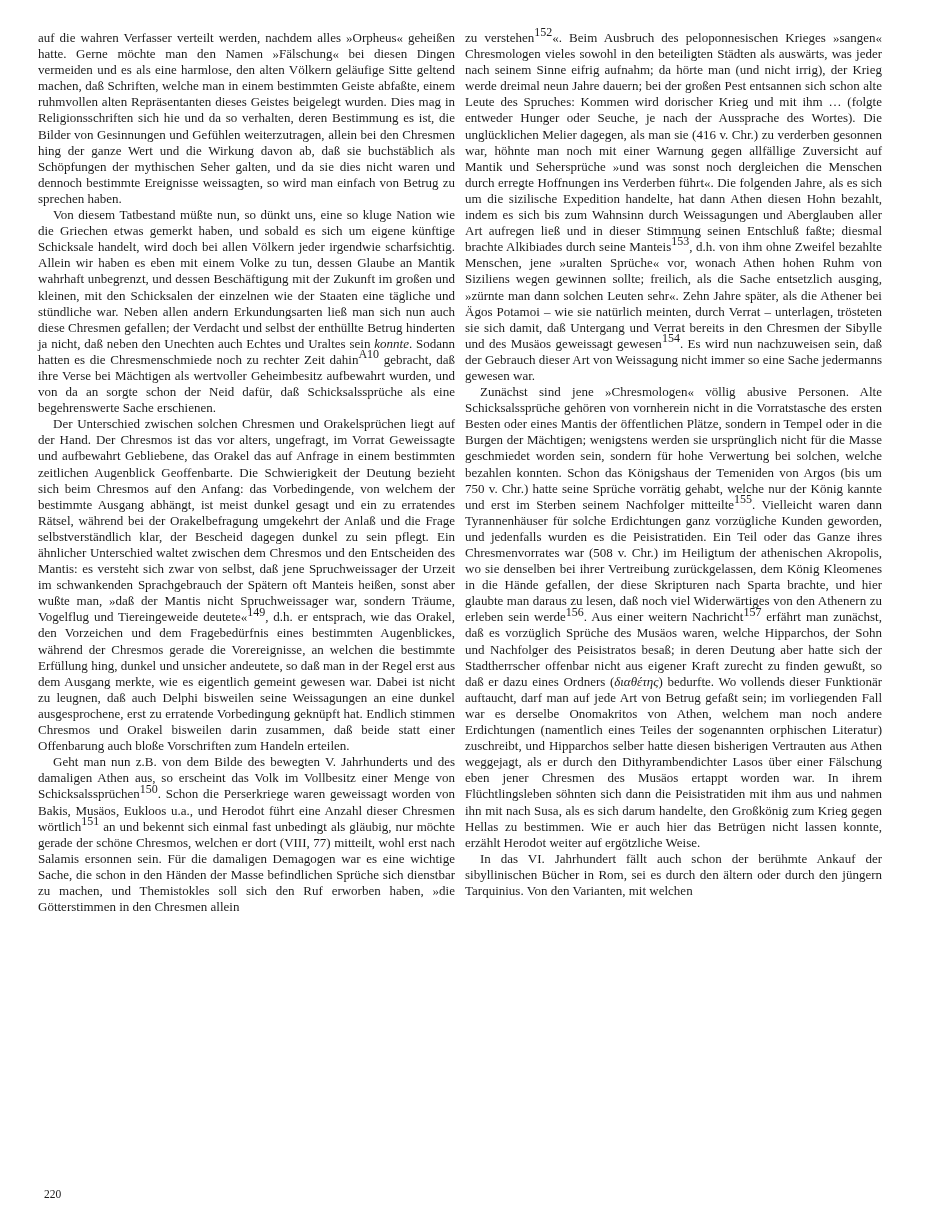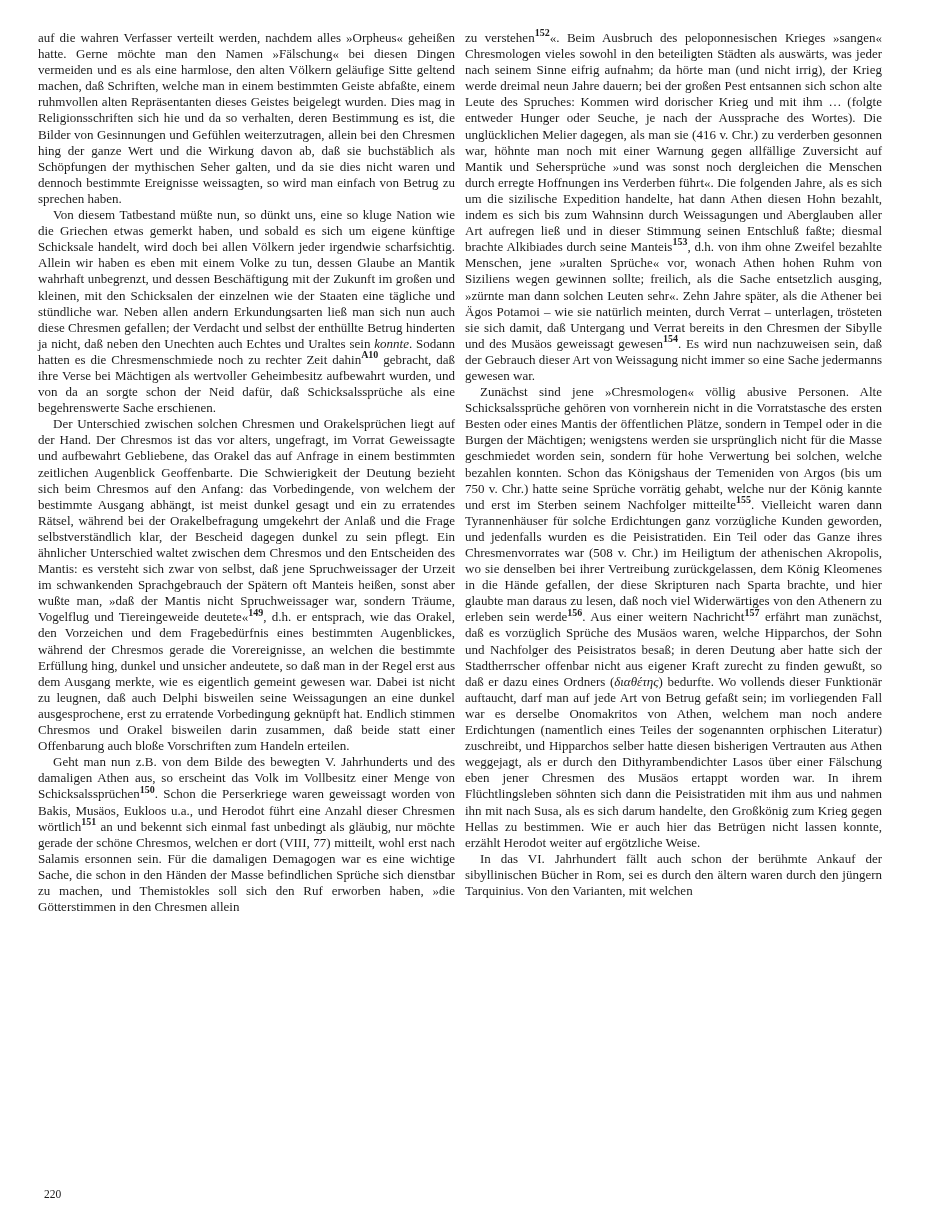--- a/index.html
+++ b/index.html
@@ -35,26 +35,25 @@
     -webkit-hyphens: auto;
   }
   .column p {
     margin: 0;
     padding: 0;
   }
   .column p.indent {
     text-indent: 15px;
   }
   sup {
-    font-size: 10px;
+    font-size: 12px;
     line-height: 0;
     position: relative;
     top: -0.5px;
     vertical-align: super;
-    font-weight: bold;
   }
   i {
     font-style: italic;
   }
   .page-number {
     position: absolute;
     left: 44px;
     bottom: 10px;
     font-size: 11.5px;
     line-height: 12px;
@@ -67,17 +66,17 @@
   <div class="columns">
     <div class="column">
         <p>auf die wahren Verfasser verteilt werden, nachdem alles »Orpheus« geheißen hatte. Gerne möchte man den Namen »Fälschung« bei diesen Dingen vermeiden und es als eine harmlose, den alten Völkern geläufige Sitte geltend machen, daß Schriften, welche man in einem bestimmten Geiste abfaßte, einem ruhmvollen alten Repräsentanten dieses Geistes beigelegt wurden. Dies mag in Religionsschriften sich hie und da so verhalten, deren Bestimmung es ist, die Bilder von Gesinnungen und Gefühlen weiterzutragen, allein bei den Chresmen hing der ganze Wert und die Wirkung davon ab, daß sie buchstäblich als Schöpfungen der mythischen Seher galten, und da sie dies nicht waren und dennoch bestimmte Ereignisse weissagten, so wird man einfach von Betrug zu sprechen haben.</p>
         <p class="indent">Von diesem Tatbestand müßte nun, so dünkt uns, eine so kluge Nation wie die Griechen etwas gemerkt haben, und sobald es sich um eigene künftige Schicksale handelt, wird doch bei allen Völkern jeder irgendwie scharfsichtig. Allein wir haben es eben mit einem Volke zu tun, dessen Glaube an Mantik wahrhaft unbegrenzt, und dessen Beschäftigung mit der Zukunft im großen und kleinen, mit den Schicksalen der einzelnen wie der Staaten eine tägliche und stündliche war. Neben allen andern Erkundungsarten ließ man sich nun auch diese Chresmen gefallen; der Verdacht und selbst der enthüllte Betrug hinderten ja nicht, daß neben den Unechten auch Echtes und Uraltes sein <i>konnte</i>. Sodann hatten es die Chresmenschmiede noch zu rechter Zeit dahin<sup>A10</sup> gebracht, daß ihre Verse bei Mächtigen als wertvoller Geheimbesitz aufbewahrt wurden, und von da an sorgte schon der Neid dafür, daß Schicksalssprüche als eine begehrenswerte Sache erschienen.</p>
         <p class="indent">Der Unterschied zwischen solchen Chresmen und Orakelsprüchen liegt auf der Hand. Der Chresmos ist das vor alters, ungefragt, im Vorrat Geweissagte und aufbewahrt Gebliebene, das Orakel das auf Anfrage in einem bestimmten zeitlichen Augenblick Geoffenbarte. Die Schwierigkeit der Deutung bezieht sich beim Chresmos auf den Anfang: das Vorbedingende, von welchem der bestimmte Ausgang abhängt, ist meist dunkel gesagt und ein zu erratendes Rätsel, während bei der Orakelbefragung umgekehrt der Anlaß und die Frage selbstverständlich klar, der Bescheid dagegen dunkel zu sein pflegt. Ein ähnlicher Unterschied waltet zwischen dem Chresmos und den Entscheiden des Mantis: es versteht sich zwar von selbst, daß jene Spruchweissager der Urzeit im schwankenden Sprachgebrauch der Spätern oft Manteis heißen, sonst aber wußte man, »daß der Mantis nicht Spruchweissager war, sondern Träume, Vogelflug und Tiereingeweide deutete«<sup>149</sup>, d.h. er entsprach, wie das Orakel, den Vorzeichen und dem Fragebedürfnis eines bestimmten Augenblickes, während der Chresmos gerade die Vorereignisse, an welchen die bestimmte Erfüllung hing, dunkel und unsicher andeutete, so daß man in der Regel erst aus dem Ausgang merkte, wie es eigentlich gemeint gewesen war. Dabei ist nicht zu leugnen, daß auch Delphi bisweilen seine Weissagungen an eine dunkel ausgesprochene, erst zu erratende Vorbedingung geknüpft hat. Endlich stimmen Chresmos und Orakel bisweilen darin zusammen, daß beide statt einer Offenbarung auch bloße Vorschriften zum Handeln erteilen.</p>
         <p class="indent">Geht man nun z.B. von dem Bilde des bewegten V. Jahrhunderts und des damaligen Athen aus, so erscheint das Volk im Vollbesitz einer Menge von Schicksalssprüchen<sup>150</sup>. Schon die Perserkriege waren geweissagt worden von Bakis, Musäos, Eukloos u.a., und Herodot führt eine Anzahl dieser Chresmen wörtlich<sup>151</sup> an und bekennt sich einmal fast unbedingt als gläubig, nur möchte gerade der schöne Chresmos, welchen er dort (VIII, 77) mitteilt, wohl erst nach Salamis ersonnen sein. Für die damaligen Demagogen war es eine wichtige Sache, die schon in den Händen der Masse befindlichen Sprüche sich dienstbar zu machen, und Themistokles soll sich den Ruf erworben haben, »die Götterstimmen in den Chresmen allein</p>
       </div>
     <div class="column">
         <p>zu verstehen<sup>152</sup>«. Beim Ausbruch des peloponnesischen Krieges »sangen« Chresmologen vieles sowohl in den beteiligten Städten als auswärts, was jeder nach seinem Sinne eifrig aufnahm; da hörte man (und nicht irrig), der Krieg werde dreimal neun Jahre dauern; bei der großen Pest entsannen sich schon alte Leute des Spruches: Kommen wird dorischer Krieg und mit ihm … (folgte entweder Hunger oder Seuche, je nach der Aussprache des Wortes). Die unglücklichen Melier dagegen, als man sie (416 v. Chr.) zu verderben gesonnen war, höhnte man noch mit einer Warnung gegen allfällige Zuversicht auf Mantik und Sehersprüche »und was sonst noch dergleichen die Menschen durch erregte Hoffnungen ins Verderben führt«. Die folgenden Jahre, als es sich um die sizilische Expedition handelte, hat dann Athen diesen Hohn bezahlt, indem es sich bis zum Wahnsinn durch Weissagungen und Aberglauben aller Art aufregen ließ und in dieser Stimmung seinen Entschluß faßte; diesmal brachte Alkibiades durch seine Manteis<sup>153</sup>, d.h. von ihm ohne Zweifel bezahlte Menschen, jene »uralten Sprüche« vor, wonach Athen hohen Ruhm von Siziliens wegen gewinnen sollte; freilich, als die Sache entsetzlich ausging, »zürnte man dann solchen Leuten sehr«. Zehn Jahre später, als die Athener bei Ägos Potamoi – wie sie natürlich meinten, durch Verrat – unterlagen, trösteten sie sich damit, daß Untergang und Verrat bereits in den Chresmen der Sibylle und des Musäos geweissagt gewesen<sup>154</sup>. Es wird nun nachzuweisen sein, daß der Gebrauch dieser Art von Weissagung nicht immer so eine Sache jedermanns gewesen war.</p>
         <p class="indent">Zunächst sind jene »Chresmologen« völlig abusive Personen. Alte Schicksalssprüche gehören von vornherein nicht in die Vorratstasche des ersten Besten oder eines Mantis der öffentlichen Plätze, sondern in Tempel oder in die Burgen der Mächtigen; wenigstens werden sie ursprünglich nicht für die Masse geschmiedet worden sein, sondern für hohe Verwertung bei solchen, welche bezahlen konnten. Schon das Königshaus der Temeniden von Argos (bis um 750 v. Chr.) hatte seine Sprüche vorrätig gehabt, welche nur der König kannte und erst im Sterben seinem Nachfolger mitteilte<sup>155</sup>. Vielleicht waren dann Tyrannenhäuser für solche Erdichtungen ganz vorzügliche Kunden geworden, und jedenfalls wurden es die Peisistratiden. Ein Teil oder das Ganze ihres Chresmenvorrates war (508 v. Chr.) im Heiligtum der athenischen Akropolis, wo sie denselben bei ihrer Vertreibung zurückgelassen, dem König Kleomenes in die Hände gefallen, der diese Skripturen nach Sparta brachte, und hier glaubte man daraus zu lesen, daß noch viel Widerwärtiges von den Athenern zu erleben sein werde<sup>156</sup>. Aus einer weitern Nachricht<sup>157</sup> erfährt man zunächst, daß es vorzüglich Sprüche des Musäos waren, welche Hipparchos, der Sohn und Nachfolger des Peisistratos besaß; in deren Deutung aber hatte sich der Stadtherrscher offenbar nicht aus eigener Kraft zurecht zu finden gewußt, so daß er dazu eines Ordners (<i>διαθέτης</i>) bedurfte. Wo vollends dieser Funktionär auftaucht, darf man auf jede Art von Betrug gefaßt sein; im vorliegenden Fall war es derselbe Onomakritos von Athen, welchem man noch andere Erdichtungen (namentlich eines Teiles der sogenannten orphischen Literatur) zuschreibt, und Hipparchos selber hatte diesen bisherigen Vertrauten aus Athen weggejagt, als er durch den Dithyrambendichter Lasos über einer Fälschung eben jener Chresmen des Musäos ertappt worden war. In ihrem Flüchtlingsleben söhnten sich dann die Peisistratiden mit ihm aus und nahmen ihn mit nach Susa, als es sich darum handelte, den Großkönig zum Krieg gegen Hellas zu bestimmen. Wie er auch hier das Betrügen nicht lassen konnte, erzählt Herodot weiter auf ergötzliche Weise.</p>
-        <p class="indent">In das VI. Jahrhundert fällt auch schon der berühmte Ankauf der sibyllinischen Bücher in Rom, sei es durch den ältern waren durch den jüngern Tarquinius. Von den Varianten, mit welchen</p>
+        <p class="indent">In das VI. Jahrhundert fällt auch schon der berühmte Ankauf der sibyllinischen Bücher in Rom, sei es durch den ältern oder durch den jüngern Tarquinius. Von den Varianten, mit welchen</p>
       </div>
   </div>
   <div class="page-number">220</div>
 </div>
 
 </body></html>

